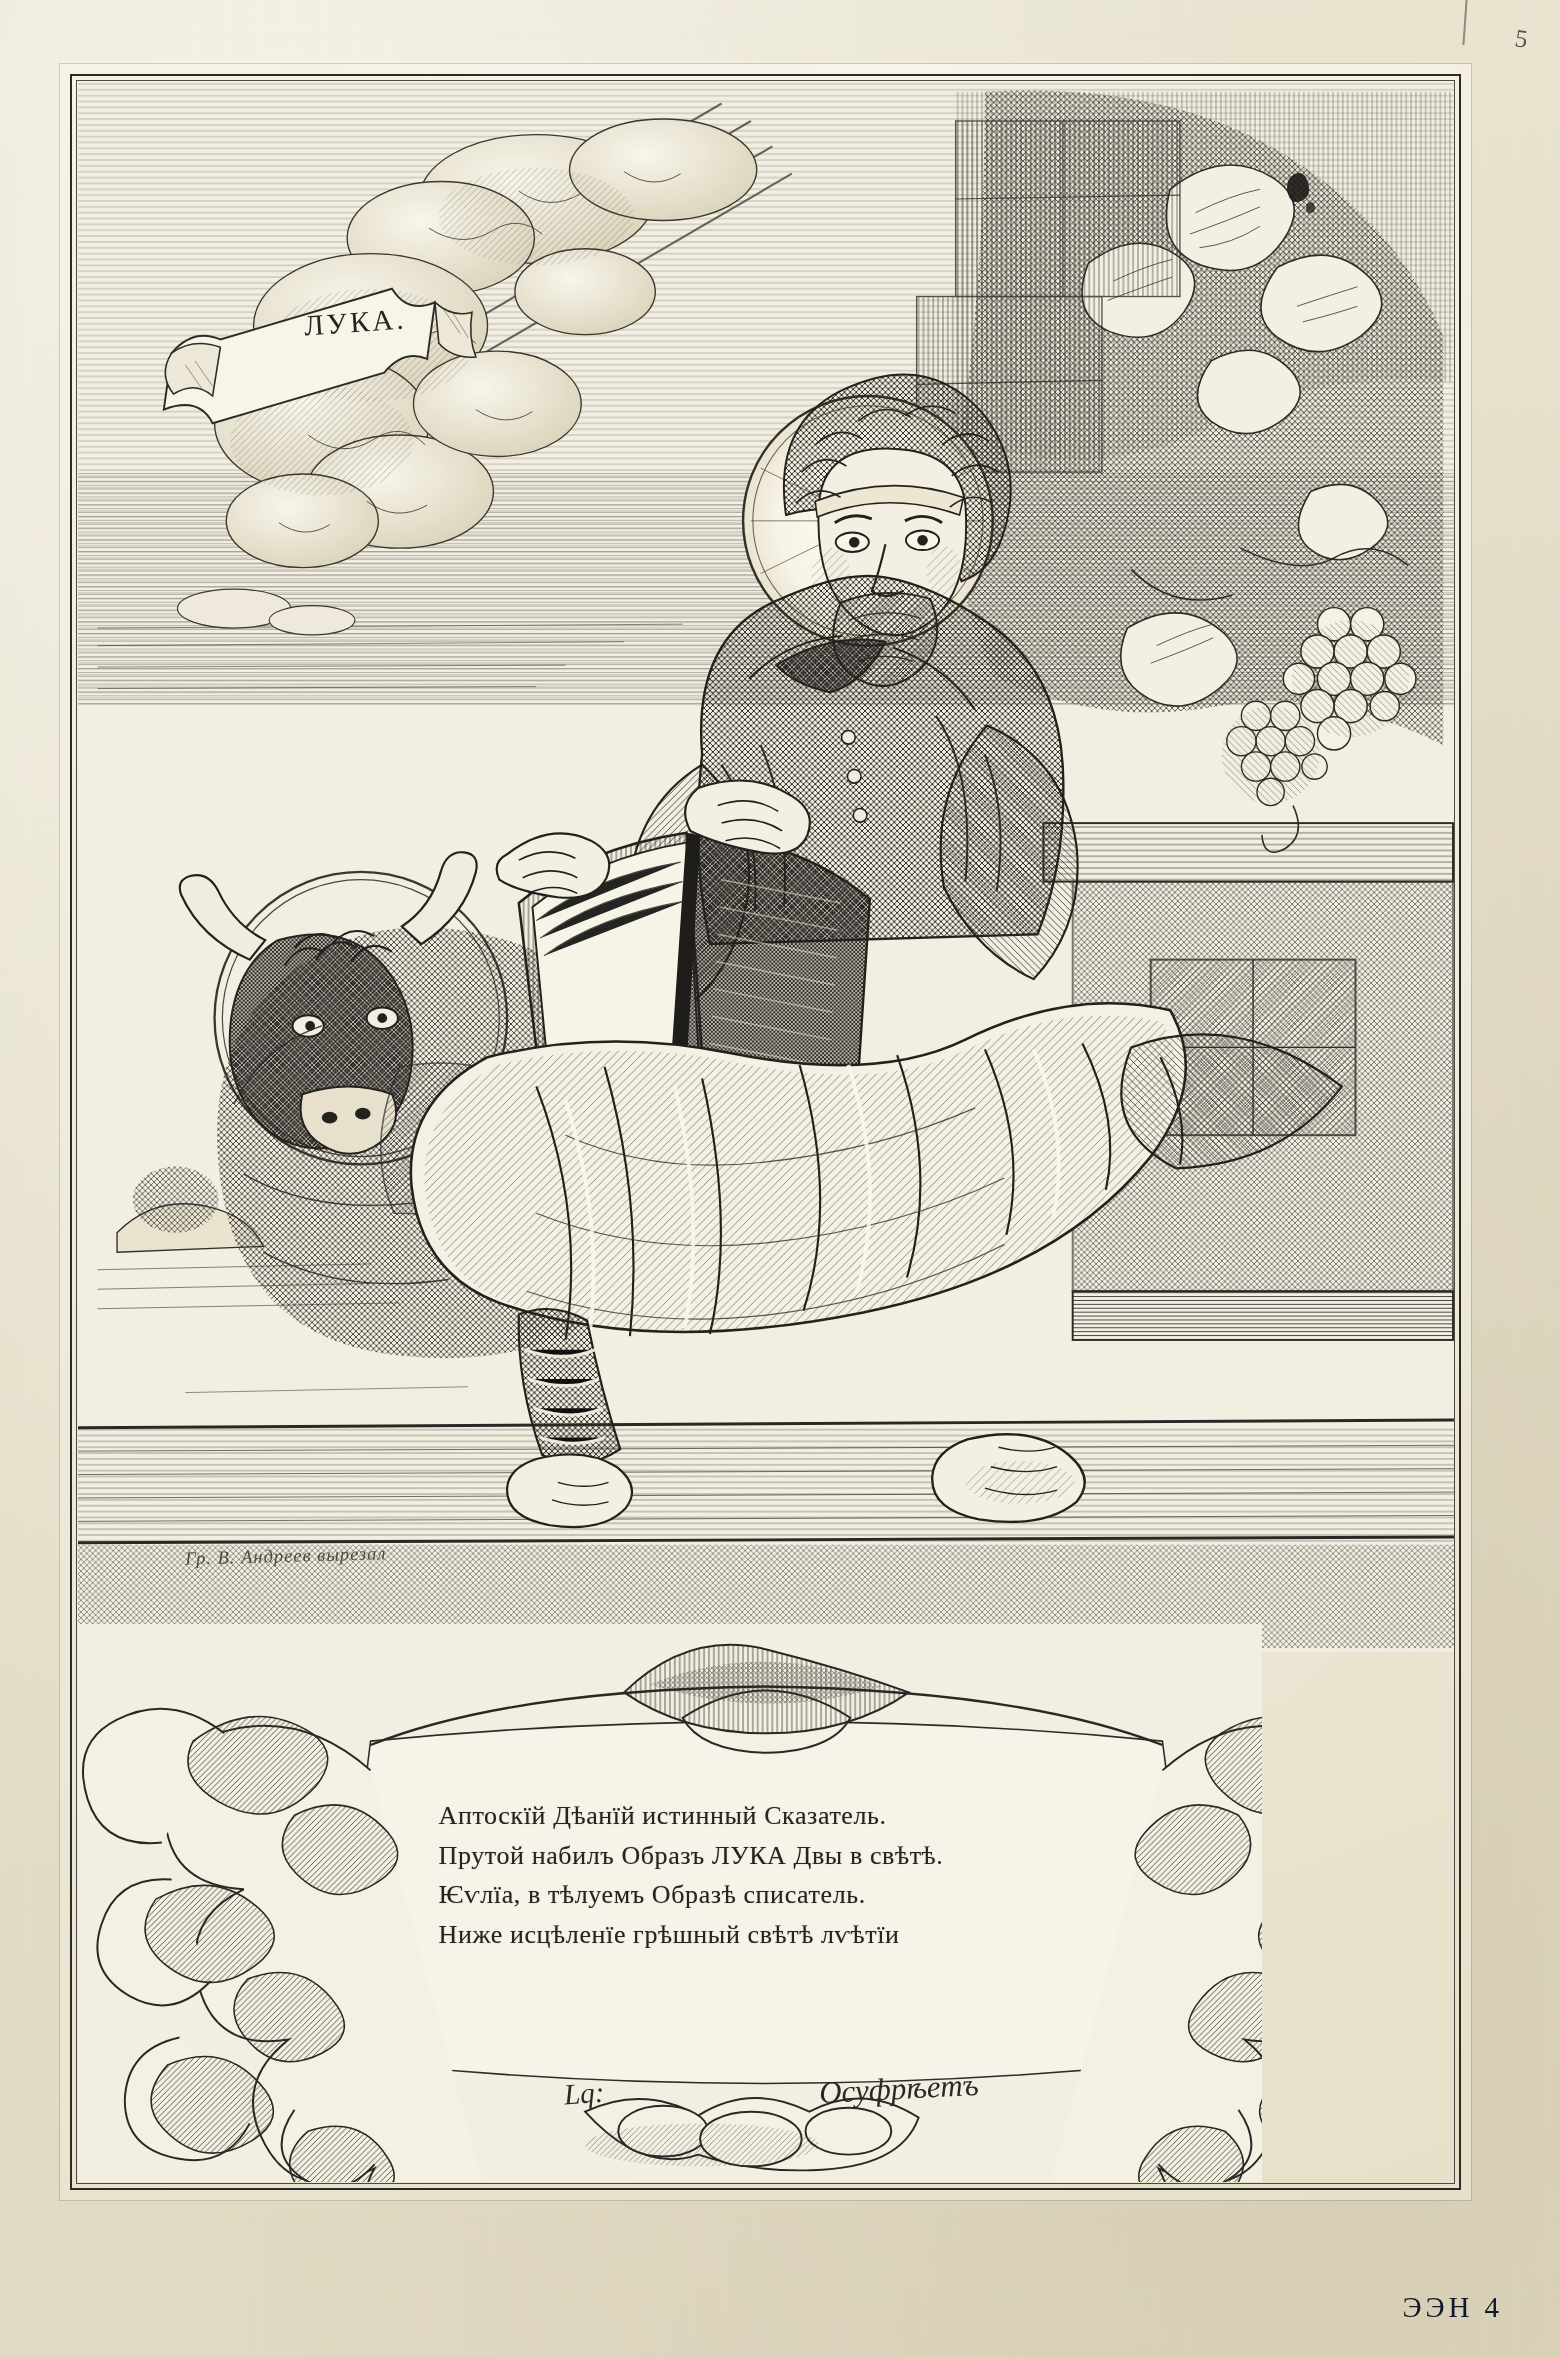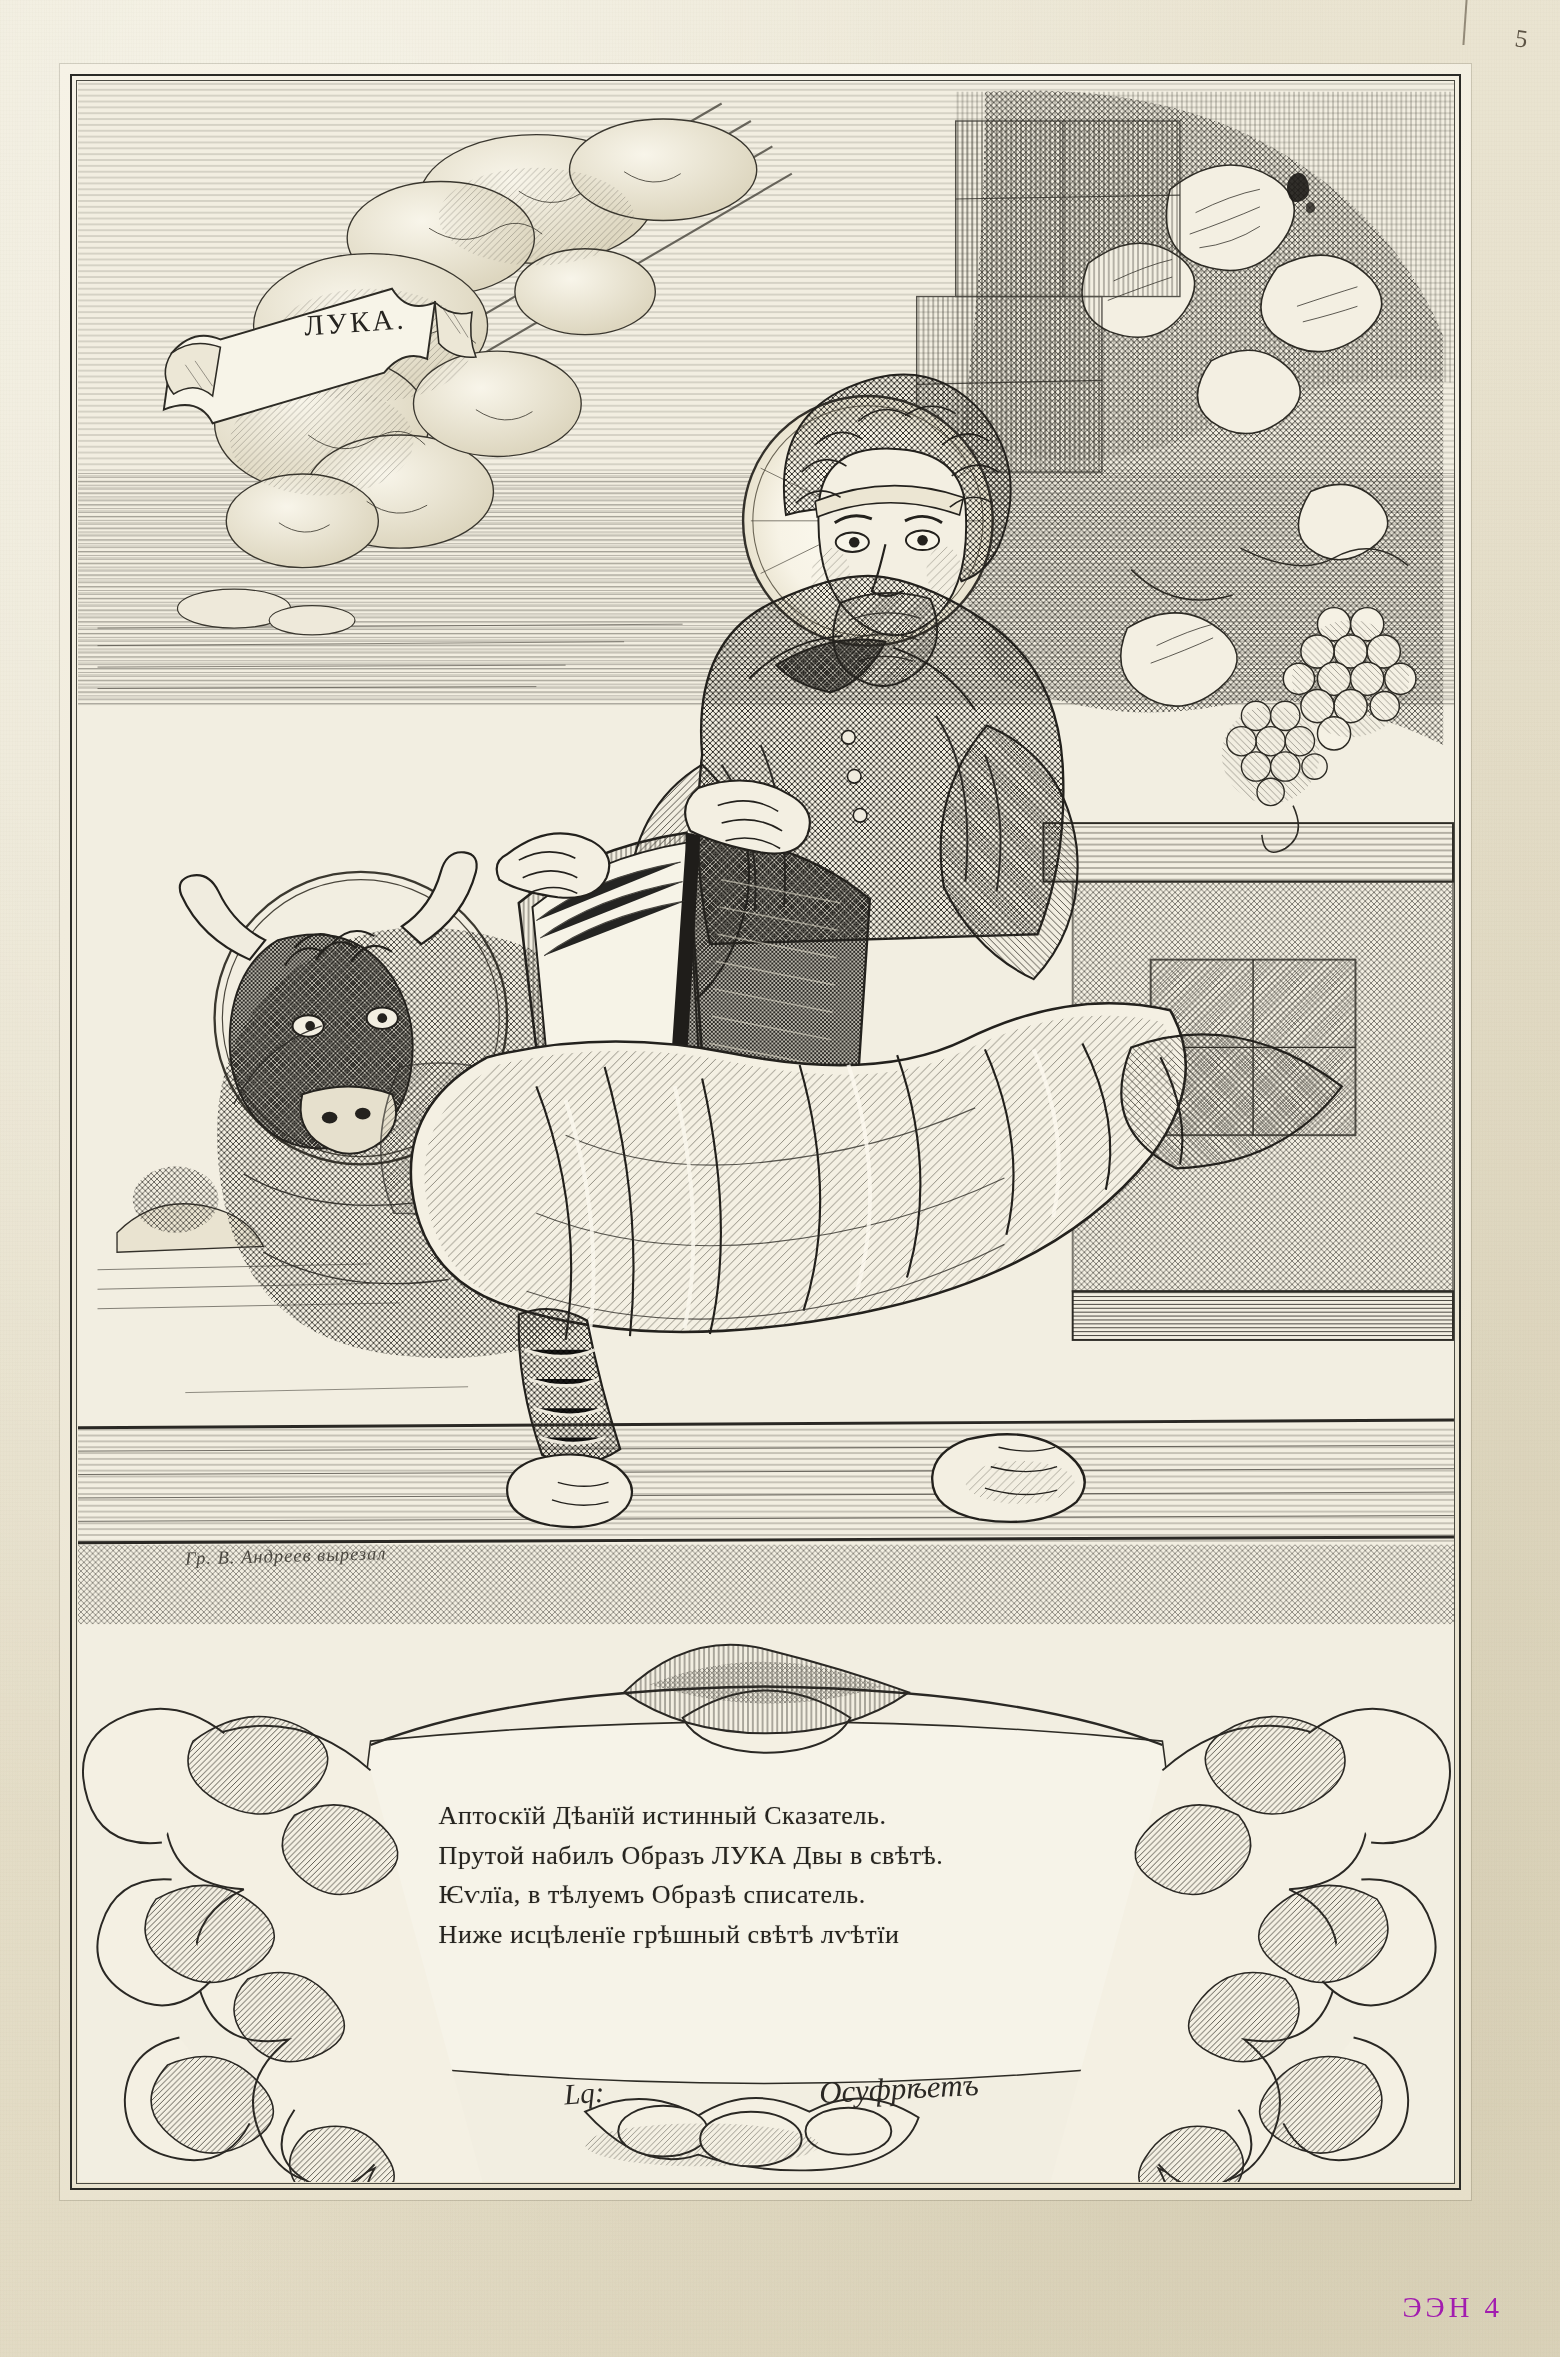--- a/index.html
+++ b/index.html
@@ -74,21 +74,21 @@
     height: 1570px;
     overflow: hidden;
   }
   svg { display: block; }
 
   
   .cartouche {
     position: absolute;
     left: 17.6px;
     top: 1560px;
-    width: 1376px;
+    width: 1184px;
     height: 558px;
     overflow: hidden;
   }
   .verse {
     position: absolute;
     left: 361px;
     top: 172px;
     width: 673px;
     color: #26241f;
     font-family: "Liberation Serif", serif;
@@ -153,21 +153,21 @@
     font-size: 25px;
     color: #5d5445;
     transform: rotate(8deg);
   }
   .margin-bottom-right {
     position: absolute;
     right: 57px;
     bottom: 33px;
     font-family: "Liberation Serif", serif;
     font-size: 29px;
-    color: #a21caf;
+    color: #0f172a;
     letter-spacing: 3.9px;
   }
   .corner-tick {
     position: absolute;
     right: 94px;
     top: 0px;
     width: 2px;
     height: 45px;
     background: #6d6453;
     transform: rotate(4deg);

